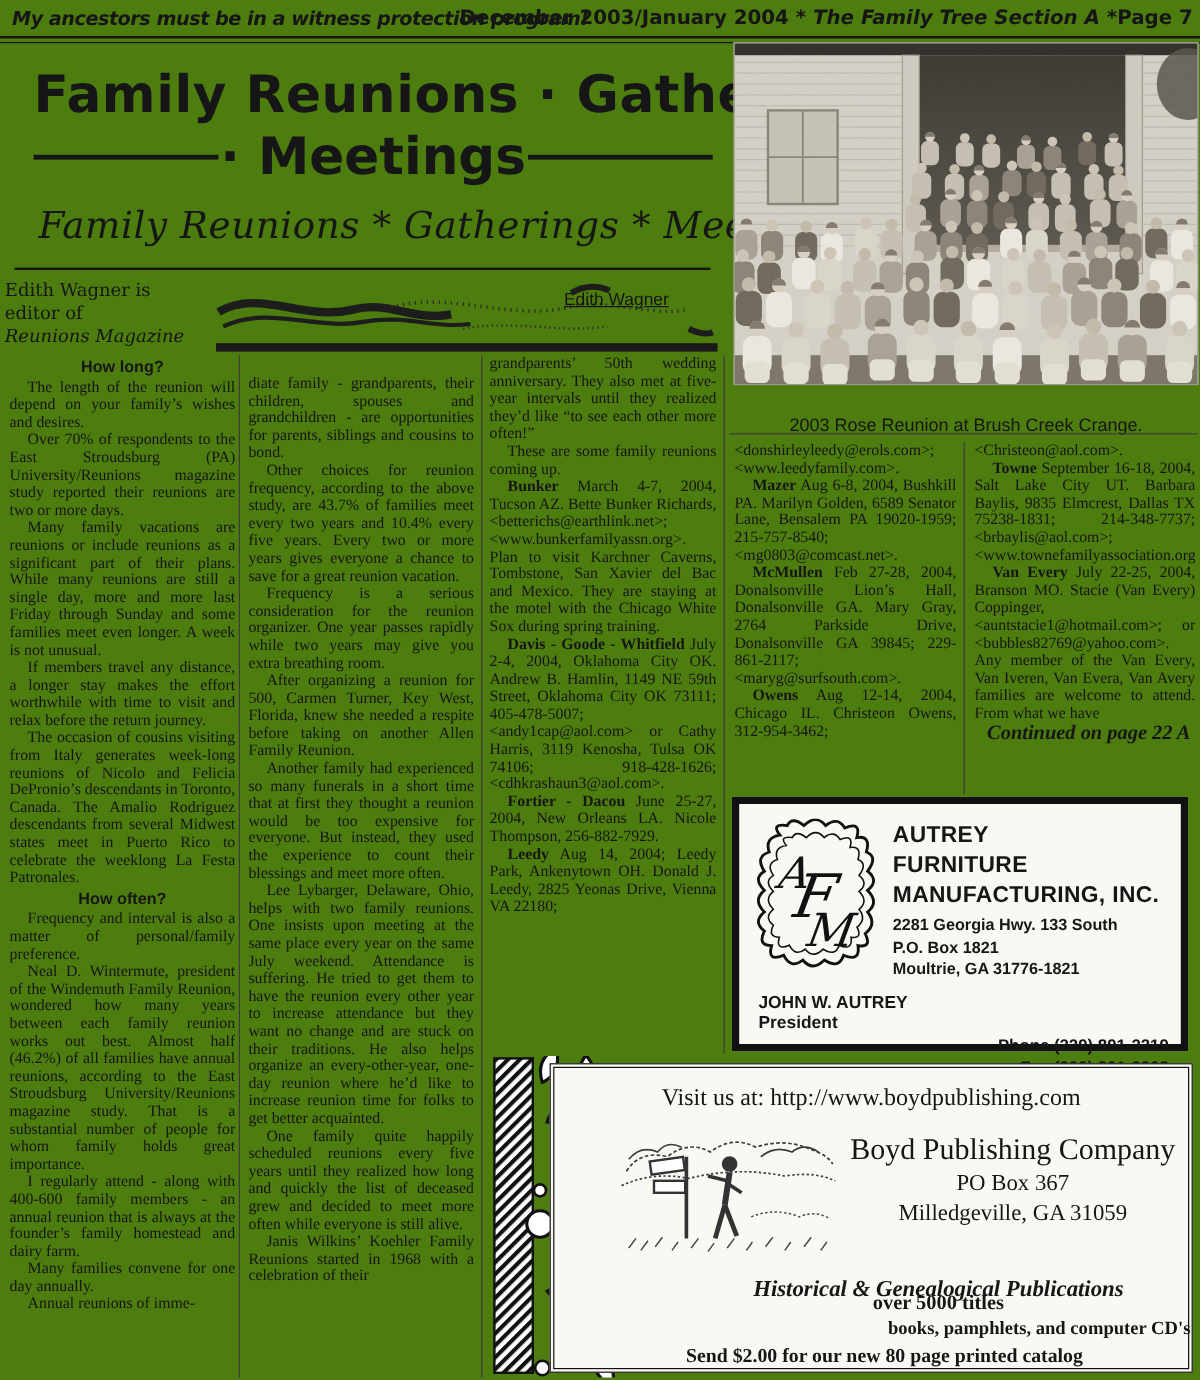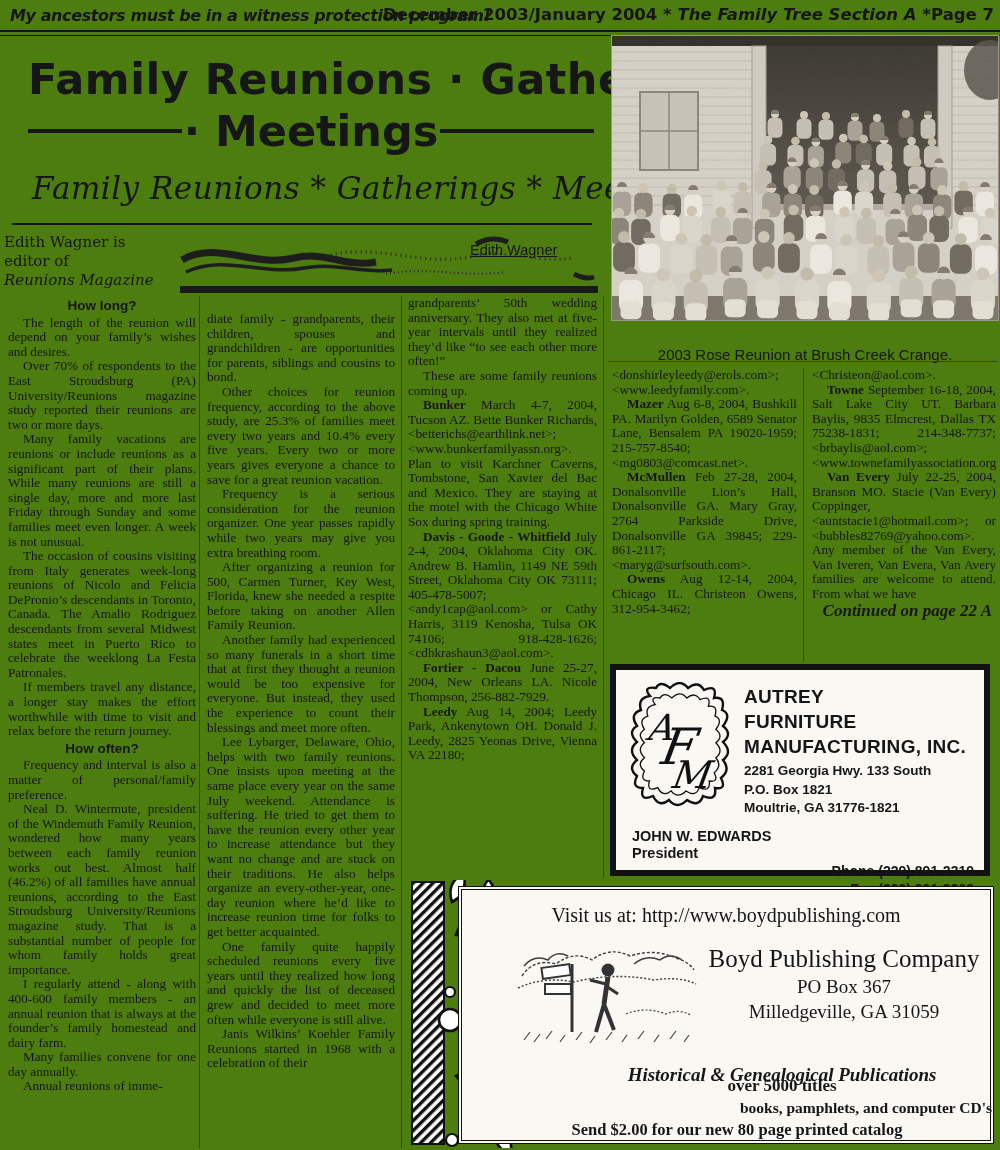--- a/index.html
+++ b/index.html
@@ -370,32 +370,32 @@
   <div class="vrule" style="left:401px;top:296px;height:852px"></div>
   <div class="vrule" style="left:603px;top:296px;height:582px"></div>
   <div class="vrule" style="left:803px;top:368px;height:294px"></div>
   <div class="hrule-thin" style="left:608px;top:361px;width:390px"></div>
 
   <div class="col" style="left:8px;top:296px;width:188px;height:854px">
       <p class="para head">How long?</p>
       <p class="para">The length of the reunion will depend on your family’s wishes and desires.</p>
       <p class="para">Over 70% of respondents to the East Stroudsburg (PA) University/Reunions magazine study reported their reunions are two or more days.</p>
       <p class="para">Many family vacations are reunions or include reunions as a significant part of their plans. While many reunions are still a single day, more and more last Friday through Sunday and some families meet even longer. A week is not unusual.</p>
+      <p class="para">If members travel any distance, a longer stay makes the effort worthwhile with time to visit and relax before the return journey.</p>
       <p class="para">The occasion of cousins visiting from Italy generates week-long reunions of Nicolo and Felicia DePronio’s descendants in Toronto, Canada. The Amalio Rodriguez descendants from several Midwest states meet in Puerto Rico to celebrate the weeklong La Festa Patronales.</p>
-      <p class="para">If members travel any distance, a longer stay makes the effort worthwhile with time to visit and relax before the return journey.</p>
       <p class="para head">How often?</p>
       <p class="para">Frequency and interval is also a matter of personal/family preference.</p>
       <p class="para">Neal D. Wintermute, president of the Windemuth Family Reunion, wondered how many years between each family reunion works out best. Almost half (46.2%) of all families have annual reunions, according to the East Stroudsburg University/Reunions magazine study. That is a substantial number of people for whom family holds great importance.</p>
       <p class="para">I regularly attend - along with 400-600 family members - an annual reunion that is always at the founder’s family homestead and dairy farm.</p>
       <p class="para">Many families convene for one day annually.</p>
       <p class="para">Annual reunions of imme-</p>
     </div>
   <div class="col" style="left:207px;top:312px;width:188px;height:854px">
       <p class="para noindent">diate family - grandparents, their children, spouses and grandchildren - are opportunities for parents, siblings and cousins to bond.</p>
-      <p class="para">Other choices for reunion frequency, according to the above study, are 25.3% of families meet every two years and 10.4% every five years. Every two or more years gives everyone a chance to save for a great reunion vacation.</p>
+      <p class="para">Other choices for reunion frequency, according to the above study, are 43.7% of families meet every two years and 10.4% every five years. Every two or more years gives everyone a chance to save for a great reunion vacation.</p>
       <p class="para">Frequency is a serious consideration for the reunion organizer. One year passes rapidly while two years may give you extra breathing room.</p>
       <p class="para">After organizing a reunion for 500, Carmen Turner, Key West, Florida, knew she needed a respite before taking on another Allen Family Reunion.</p>
       <p class="para">Another family had experienced so many funerals in a short time that at first they thought a reunion would be too expensive for everyone. But instead, they used the experience to count their blessings and meet more often.</p>
       <p class="para">Lee Lybarger, Delaware, Ohio, helps with two family reunions. One insists upon meeting at the same place every year on the same July weekend. Attendance is suffering. He tried to get them to have the reunion every other year to increase attendance but they want no change and are stuck on their traditions. He also helps organize an every-other-year, one-day reunion where he’d like to increase reunion time for folks to get better acquainted.</p>
       <p class="para">One family quite happily scheduled reunions every five years until they realized how long and quickly the list of deceased grew and decided to meet more often while everyone is still alive.</p>
       <p class="para">Janis Wilkins’ Koehler Family Reunions started in 1968 with a celebration of their</p>
     </div>
   <div class="col" style="left:408px;top:296px;width:189px;height:582px">
       <p class="para noindent">grandparents’ 50th wedding anniversary. They also met at five-year intervals until they realized they’d like “to see each other more often!”</p>
       <p class="para">These are some family reunions coming up.</p>
@@ -431,21 +431,21 @@
       <div>AUTREY</div>
       <div>FURNITURE</div>
       <div>MANUFACTURING, INC.</div>
     </div>
     <div class="a-addr">
       <div>2281 Georgia Hwy. 133 South</div>
       <div>P.O. Box 1821</div>
       <div>Moultrie, GA 31776-1821</div>
     </div>
     <div class="a-person">
-      <div>JOHN W. EDWARDS</div>
+      <div>JOHN W. AUTREY</div>
       <div>President</div>
     </div>
     <div class="a-phones">
       <div>Phone (229) 891-2319</div>
       <div>Fax (229) 891-3308</div>
       <div>Cell (229) 873-0141</div>
     </div>
   </div>
 
   <svg class="floral" viewBox="0 0 128 268">

